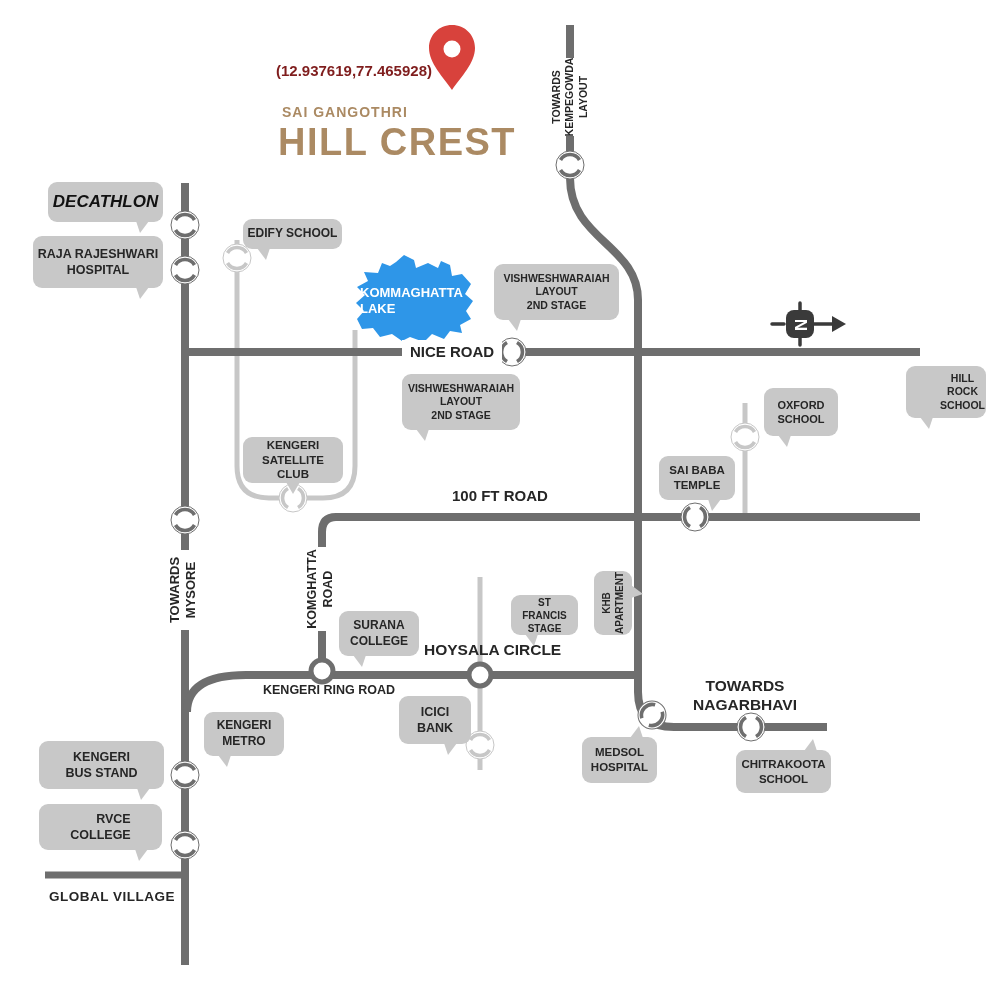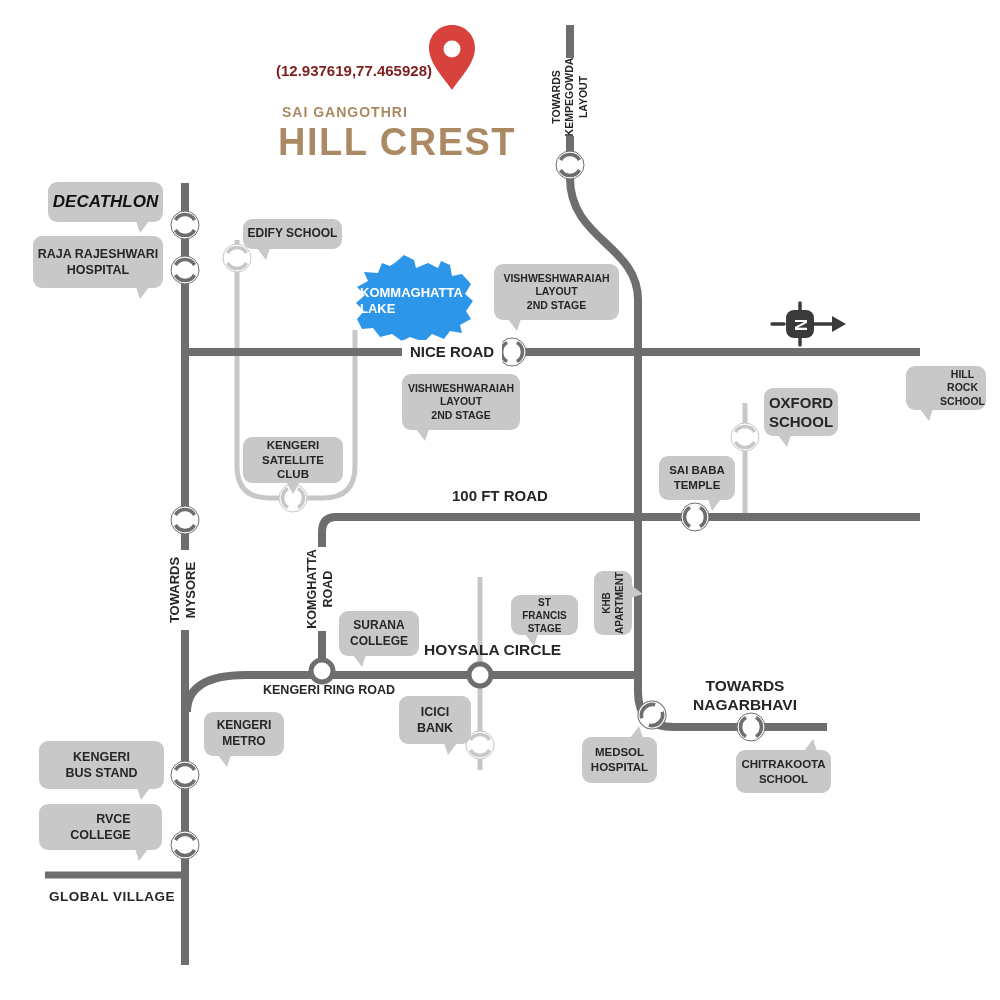--- a/index.html
+++ b/index.html
@@ -107,23 +107,23 @@
   <div class="lbl" style="left:360px;top:285px;width:108px;text-align:left;font-size:13px;color:#fff;">KOMMAGHATTA
 LAKE</div>
   <div class="bubble bl" style="left:494px;top:264px;width:125px;height:56px;font-size:10.5px;">VISHWESHWARAIAH
 LAYOUT
 2ND STAGE</div>
   <div class="bubble bl" style="left:402px;top:374px;width:118px;height:56px;font-size:10.5px;">VISHWESHWARAIAH
 LAYOUT
 2ND STAGE</div>
   <div class="bubble bc" style="left:243px;top:437px;width:100px;height:46px;font-size:11.5px;">KENGERI
 SATELLITE CLUB</div>
-  <div class="bubble bl" style="left:764px;top:388px;width:74px;height:48px;font-size:15px;">OXFORD
+  <div class="bubble bl" style="left:764px;top:388px;width:74px;height:48px;font-size:11px;">OXFORD
 SCHOOL</div>
-  <div class="bubble bl" style="left:906px;top:366px;width:80px;height:44px;font-size:10.5px;padding-left:37px;">HILL ROCK
+  <div class="bubble bl" style="left:906px;top:366px;width:80px;height:52px;font-size:10.5px;padding-left:37px;">HILL ROCK
 SCHOOL</div>
   <div class="bubble br" style="left:659px;top:456px;width:76px;height:44px;font-size:11.5px;">SAI BABA
 TEMPLE</div>
   <div class="bubble bl" style="left:339px;top:611px;width:80px;height:45px;font-size:12px;">SURANA
 COLLEGE</div>
   <div class="bubble bl" style="left:511px;top:595px;width:67px;height:40px;font-size:10px;">ST FRANCIS
 STAGE</div>
   <div class="bubble br rot" style="left:581px;top:584px;width:64px;height:38px;font-size:10px;">KHB
 APARTMENT</div>
   <div class="bubble br" style="left:399px;top:696px;width:72px;height:48px;font-size:12.5px;">ICICI

